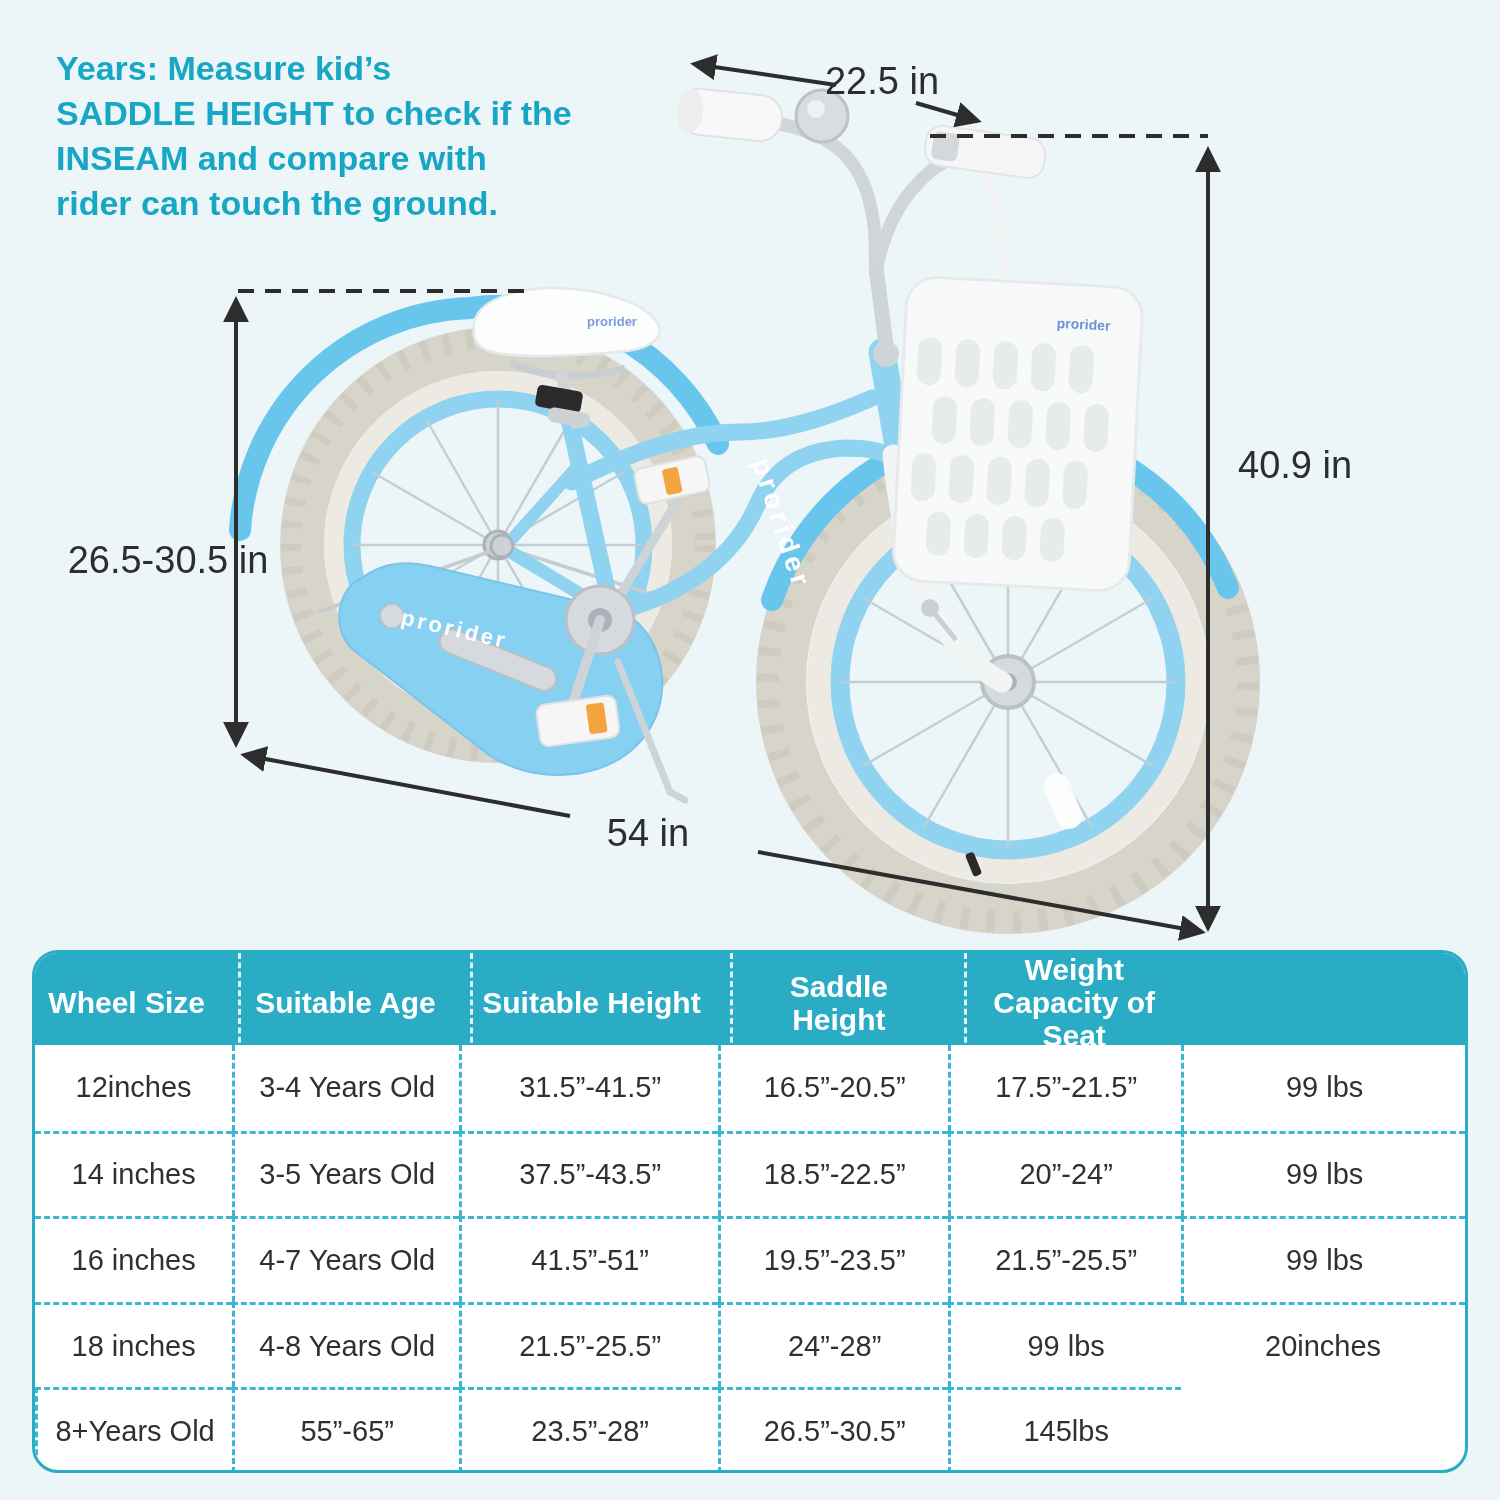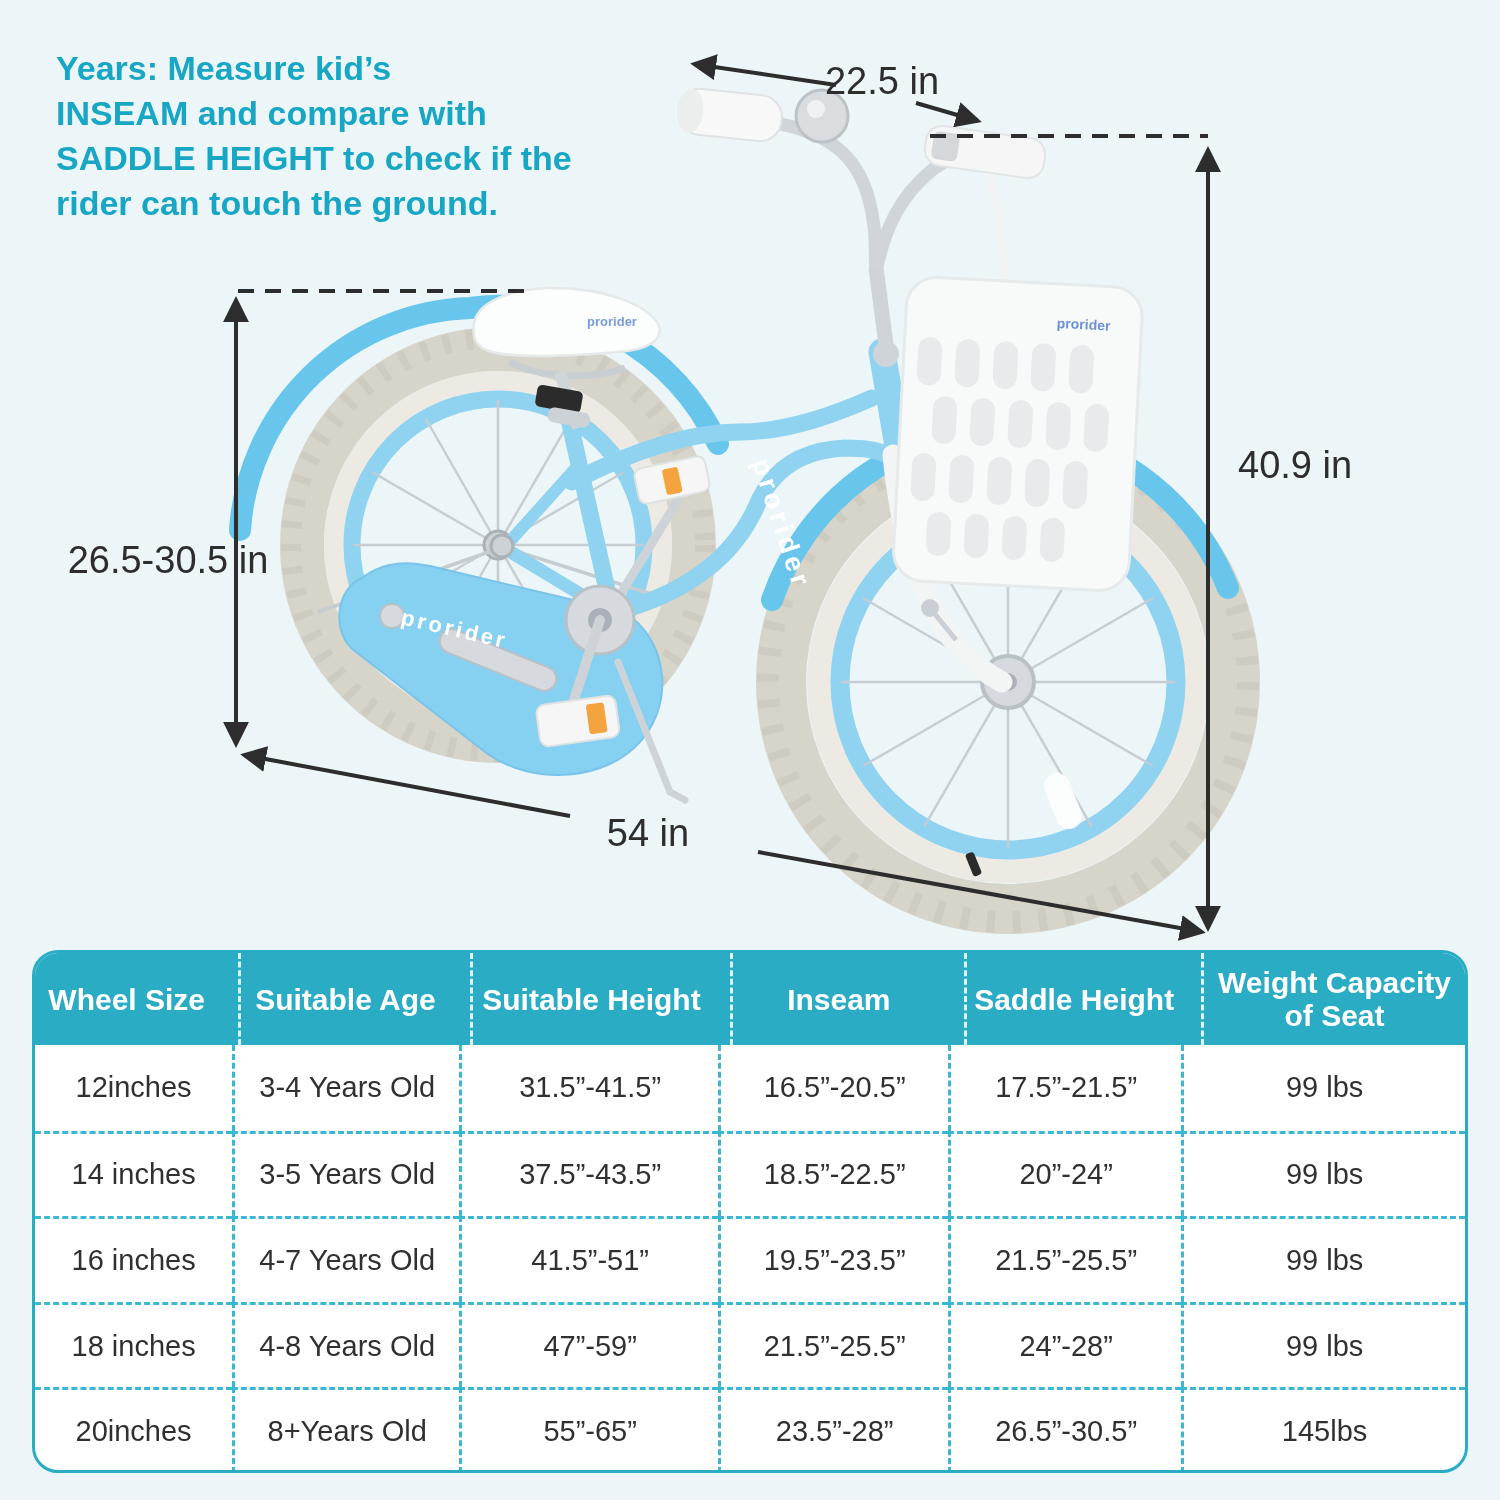--- a/index.html
+++ b/index.html
@@ -52,22 +52,22 @@
   .td.colsep { border-left:3px dashed #3ab7d2; }
   .td.rowsep { border-top:3px dashed #3ab7d2; }
 </style>
 </head>
 <body>
 
 <div class="canvas">
 
   <div class="note">
     <div>Years: Measure kid’s</div>
+    <div>SADDLE HEIGHT to check if the</div>
     <div>INSEAM and compare with</div>
-    <div>SADDLE HEIGHT to check if the</div>
     <div>rider can touch the ground.</div>
   </div>
 
   <svg class="bike-svg" viewBox="0 0 1500 1500">
     <defs>
       <marker id="ah" viewBox="0 0 10 10" refX="8.5" refY="5" markerWidth="6.5" markerHeight="6.5" orient="auto">
         <path d="M0 0 L10 5 L0 10 z" fill="#2d2d2d"></path>
       </marker>
     </defs>
 
@@ -252,21 +252,20 @@
   <div class="dim dim-225">22.5 in</div>
   <div class="dim dim-365">40.9 in</div>
   <div class="dim dim-sad">26.5-30.5 in</div>
   <div class="dim dim-54">54 in</div>
 
   <div class="size-table">
     <div class="thead">
       <div class="th">Wheel Size</div>
       <div class="th">Suitable Age</div>
       <div class="th">Suitable Height</div>
-      <div class="th">Inseam</div>
       <div class="th">Saddle Height</div>
       <div class="th">Weight Capacity of Seat</div>
     </div>
     <div class="tbody">
 
       <div class="td">12inches</div>
       <div class="td colsep">3-4 Years Old</div>
       <div class="td colsep">31.5”-41.5”</div>
       <div class="td colsep">16.5”-20.5”</div>
       <div class="td colsep">17.5”-21.5”</div>
@@ -281,21 +280,20 @@
 
       <div class="td rowsep">16 inches</div>
       <div class="td rowsep colsep">4-7 Years Old</div>
       <div class="td rowsep colsep">41.5”-51”</div>
       <div class="td rowsep colsep">19.5”-23.5”</div>
       <div class="td rowsep colsep">21.5”-25.5”</div>
       <div class="td rowsep colsep">99 lbs</div>
 
       <div class="td rowsep">18 inches</div>
       <div class="td rowsep colsep">4-8 Years Old</div>
-      <div class="td rowsep colsep">47”-59”</div>
       <div class="td rowsep colsep">21.5”-25.5”</div>
       <div class="td rowsep colsep">24”-28”</div>
       <div class="td rowsep colsep">99 lbs</div>
 
       <div class="td rowsep">20inches</div>
       <div class="td rowsep colsep">8+Years Old</div>
       <div class="td rowsep colsep">55”-65”</div>
       <div class="td rowsep colsep">23.5”-28”</div>
       <div class="td rowsep colsep">26.5”-30.5”</div>
       <div class="td rowsep colsep">145lbs</div>

